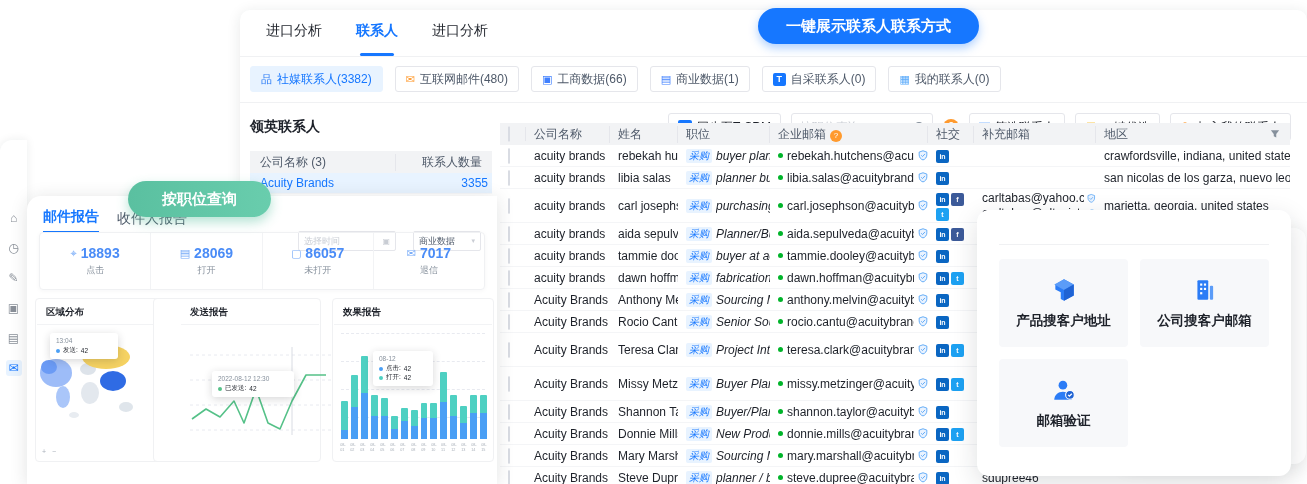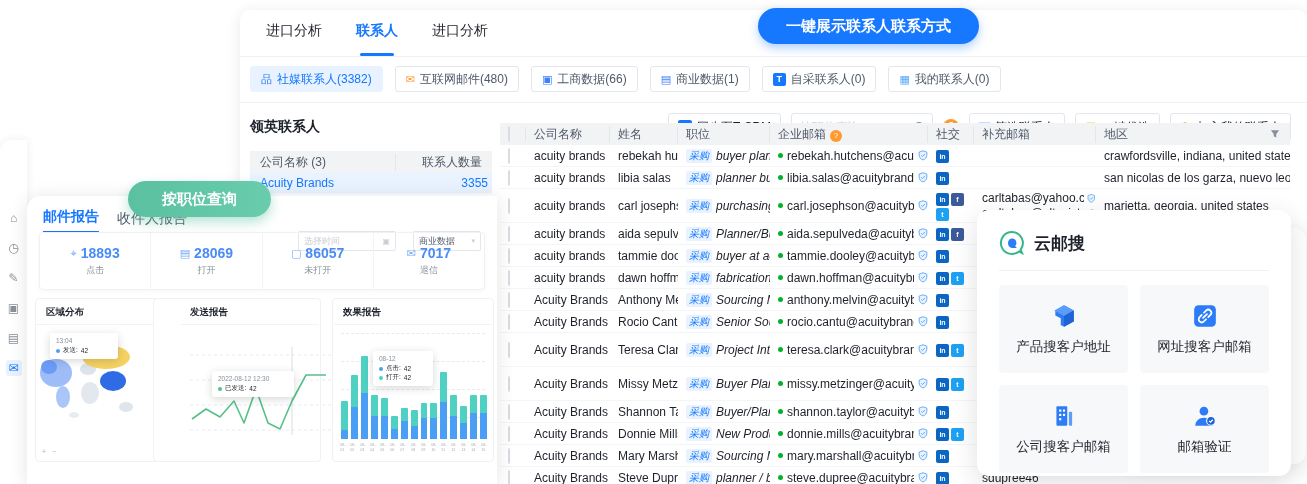--- a/index.html
+++ b/index.html
@@ -100,21 +100,21 @@
   .gl{position:absolute;left:0;right:0;border-top:1px dashed #e8eaf0;}
   .zoomctl{position:absolute;left:6px;bottom:6px;font-size:7px;color:#a9b0ba;letter-spacing:2px;}
   
   .cloud-back{position:absolute;left:1120px;top:228px;width:186px;height:236px;background:#fff;border-radius:12px;box-shadow:0 4px 18px rgba(31,35,41,.10);z-index:35;}
   .cloud-panel{position:absolute;left:977px;top:210px;width:314px;height:266px;background:#fff;border-radius:12px;box-shadow:0 8px 26px rgba(31,35,41,.14);z-index:42;box-sizing:border-box;padding:20px 22px;}
   .cloud-head{display:flex;align-items:center;gap:9px;}
   .cloud-title{font-size:17px;color:#1d2129;font-weight:bold;}
   .cloud-div{border-top:1px solid #f0f1f3;margin:14px 0 14px 0;}
   .cloud-grid{display:grid;grid-template-columns:1fr 1fr;gap:12px;}
   .cloud-card{background:#f7f8fa;border-radius:4px;height:88px;display:flex;flex-direction:column;align-items:center;justify-content:center;gap:9px;cursor:pointer;}
-  .cloud-card .lbl{font-size:13.5px;color:#1d2129;}
+  .cloud-card .lbl{font-size:13.5px;color:#1d2129;font-weight:bold;}
   svg{display:block;}
 </style>
 </head>
 <body>
 
 <div class="stage">
 
   <div class="main-card">
     <div class="top-tabs" id="top-tabs">
         <div class="top-tab">进口分析</div>
@@ -780,47 +780,31 @@
             <span class="dot" style="background:#4ed0c2;"></span>
             <span>打开:</span>
             <span>42</span>
           </div>
       </div>
     </div>
   </div>
 
   <div class="cloud-back"></div>
   <div class="cloud-panel">
-    <div class="cloud-head">
-      <svg width="26" height="26" viewBox="0 0 26 26">
-        <path d="M13 2a11 11 0 1 0 7 19.4l3 1.6-1.4-3.4A11 11 0 0 0 13 2z" fill="none" stroke="#35b58c" stroke-width="2"></path>
-        <path d="M9 13c0-2.8 1.8-4.6 4.2-4.6 2.5 0 4.2 1.8 4.2 4.4 0 1.4-.5 2.5-1.3 3.3l1.8 1.8h-4.7C10.8 18 9 16 9 13z" fill="#2b7cf6"></path>
-      </svg>
-      <span class="cloud-title">云邮搜</span>
-    </div>
     <div class="cloud-div"></div>
     <div class="cloud-grid" id="cloud-grid">
         <div class="cloud-card">
           <span>
             <svg width="26" height="26" viewBox="0 0 24 24">
               <path d="M12 2 21 7v10l-9 5-3-1.7V14L4 11.6V7z" fill="#2b7cf6"></path>
               <path d="M12 2 21 7l-9 5-9-5z" fill="#5b9cf8"></path>
               <path d="M12 12v10l9-5V7z" fill="#1f63d4"></path>
             </svg>
           </span>
           <span class="lbl">产品搜客户地址</span>
-        </div>
-        <div class="cloud-card">
-          <span>
-            <svg width="26" height="26" viewBox="0 0 24 24">
-              <rect x="2" y="2" width="20" height="20" rx="4" fill="#2b7cf6"></rect>
-              <path d="M10.2 13.8l3.6-3.6M9 11l-2 2a2.7 2.7 0 0 0 4 4l2-2M15 13l2-2a2.7 2.7 0 0 0-4-4l-2 2" stroke="#fff" stroke-width="1.6" fill="none" stroke-linecap="round"></path>
-            </svg>
-          </span>
-          <span class="lbl">网址搜客户邮箱</span>
         </div>
         <div class="cloud-card">
           <span>
             <svg width="26" height="26" viewBox="0 0 24 24">
               <rect x="5" y="3" width="10" height="18" rx="1" fill="#2b7cf6"></rect>
               <rect x="7.5" y="6" width="2" height="2" fill="#fff"></rect>
               <rect x="11" y="6" width="2" height="2" fill="#fff"></rect>
               <rect x="7.5" y="10" width="2" height="2" fill="#fff"></rect>
               <rect x="11" y="10" width="2" height="2" fill="#fff"></rect>
               <rect x="7.5" y="14" width="2" height="2" fill="#fff"></rect>

